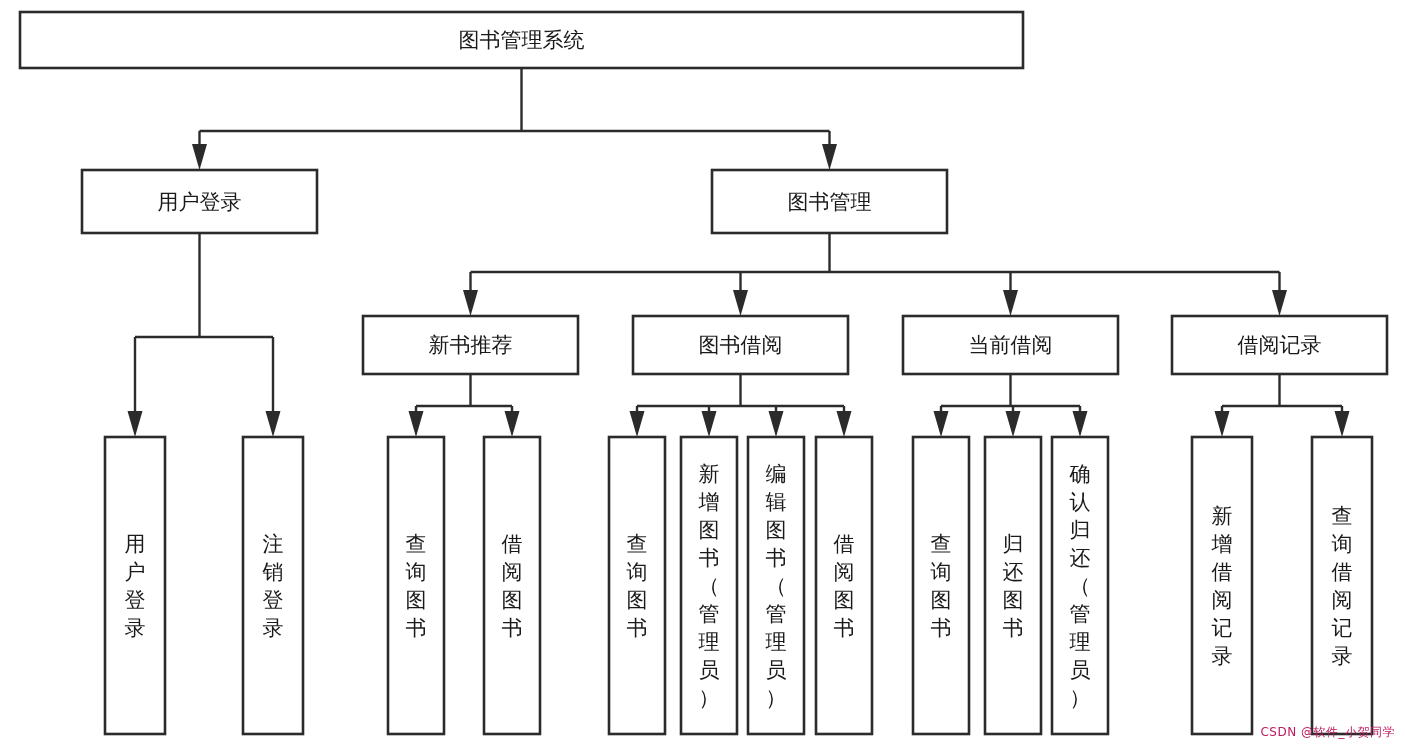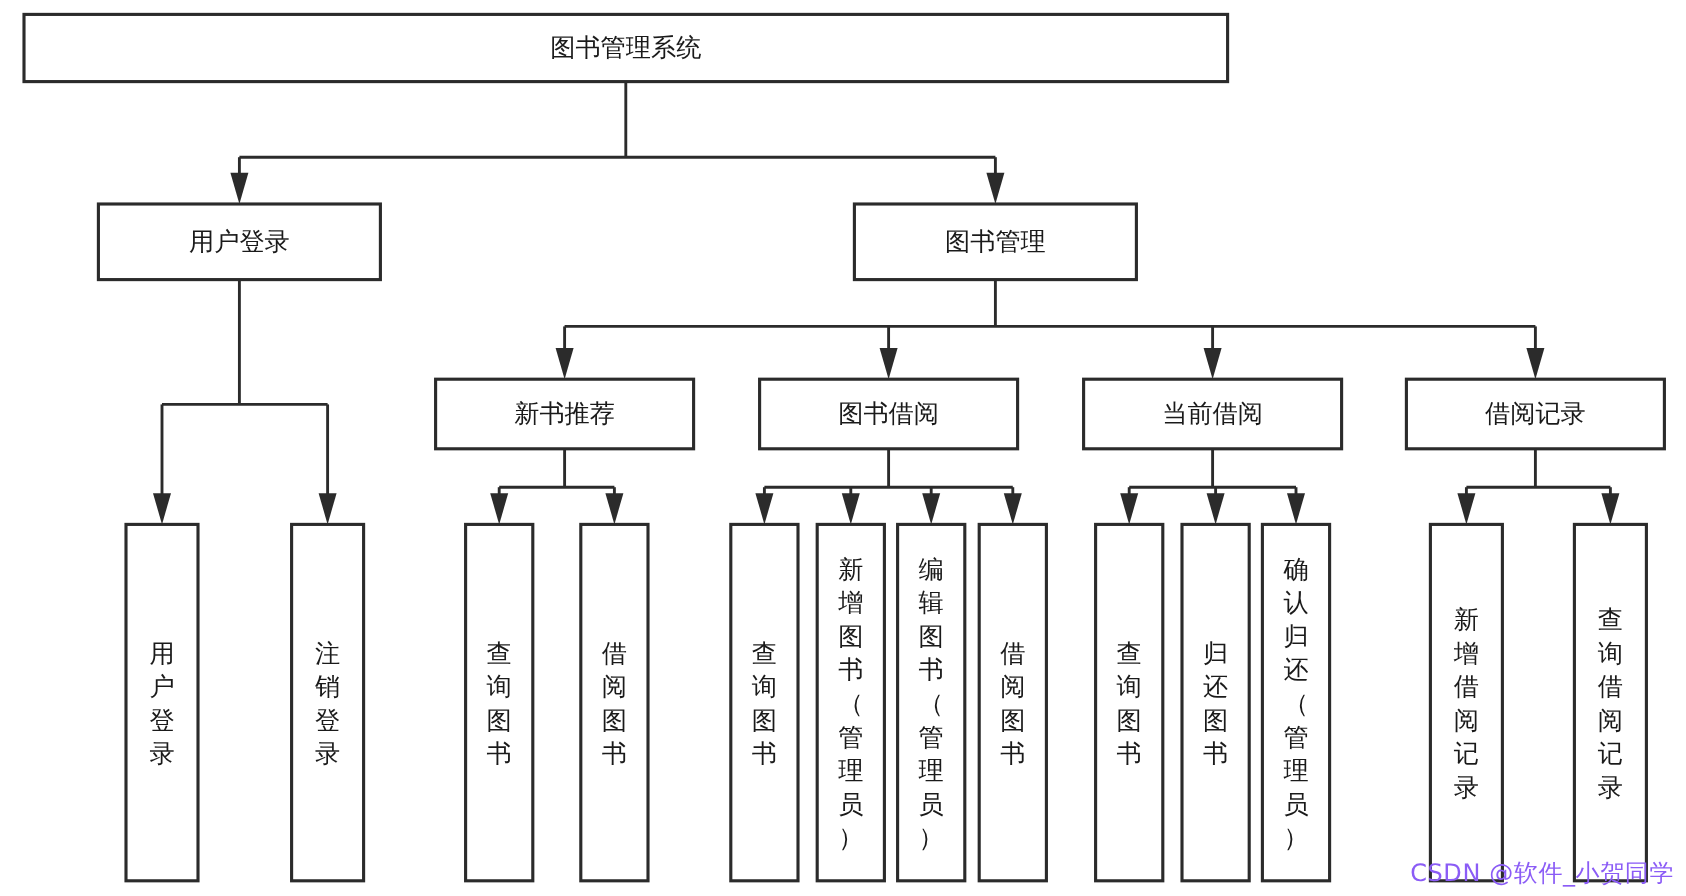--- a/index.html
+++ b/index.html
@@ -53,22 +53,22 @@
     font-family: "DejaVu Sans", "Liberation Sans", sans-serif;
     font-size: 21px;
     fill: #1a1a1a;
     text-anchor: middle;
   }
   .watermark {
     position: absolute;
     right: 10px;
     bottom: 6px;
     font-family: "DejaVu Sans", "Liberation Sans", sans-serif;
-    font-size: 20px;
-    color: #8b5cf6;
+    font-size: 12px;
+    color: #be185d;
     white-space: nowrap;
     letter-spacing: 0.5px;
     user-select: none;
   }
 </style>
 </head>
 <body>
 
 <div id="diagram-root">
   <svg class="flow" viewBox="0 0 1405 747">

